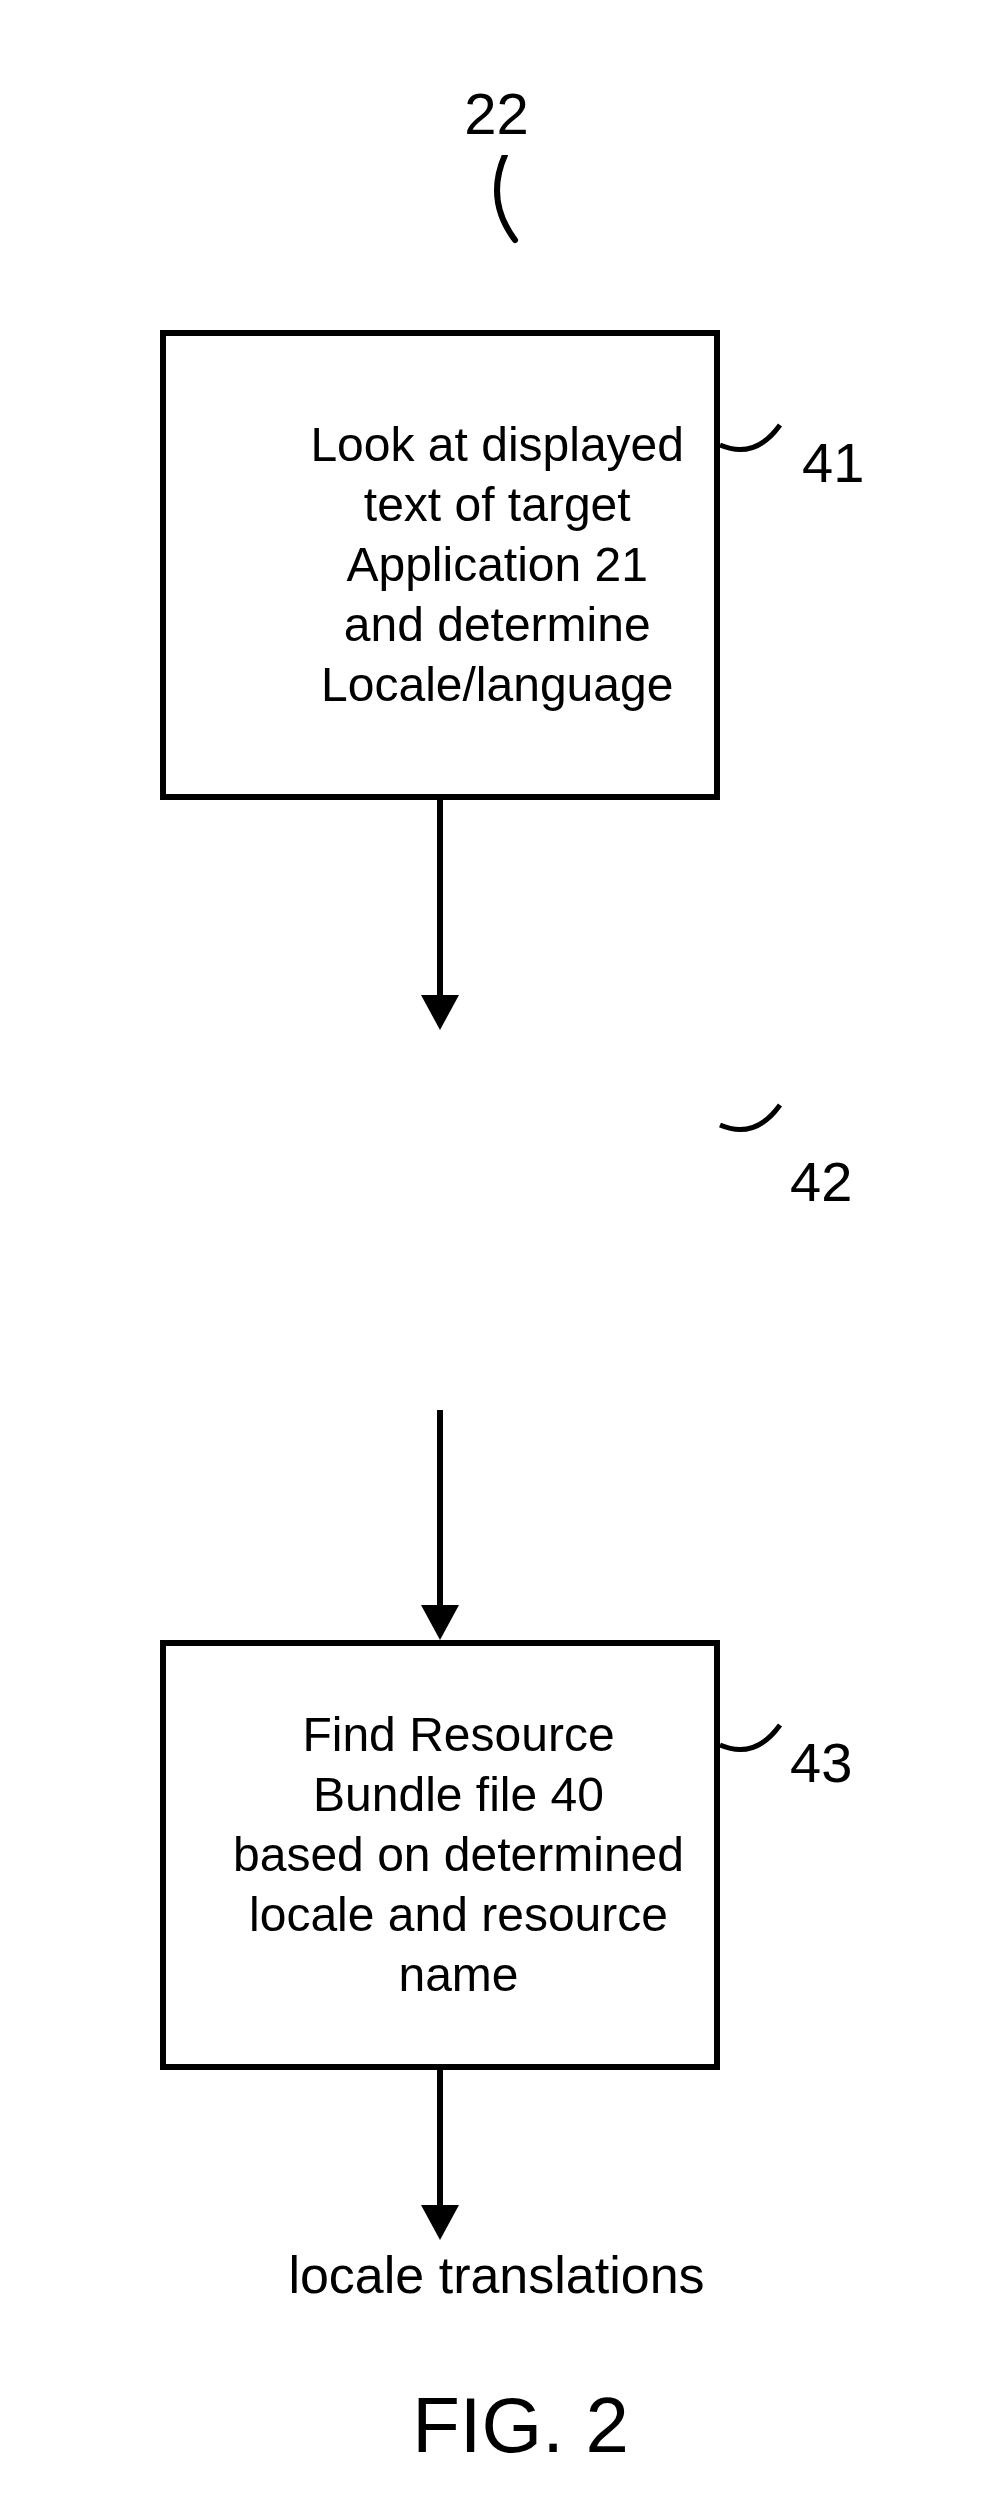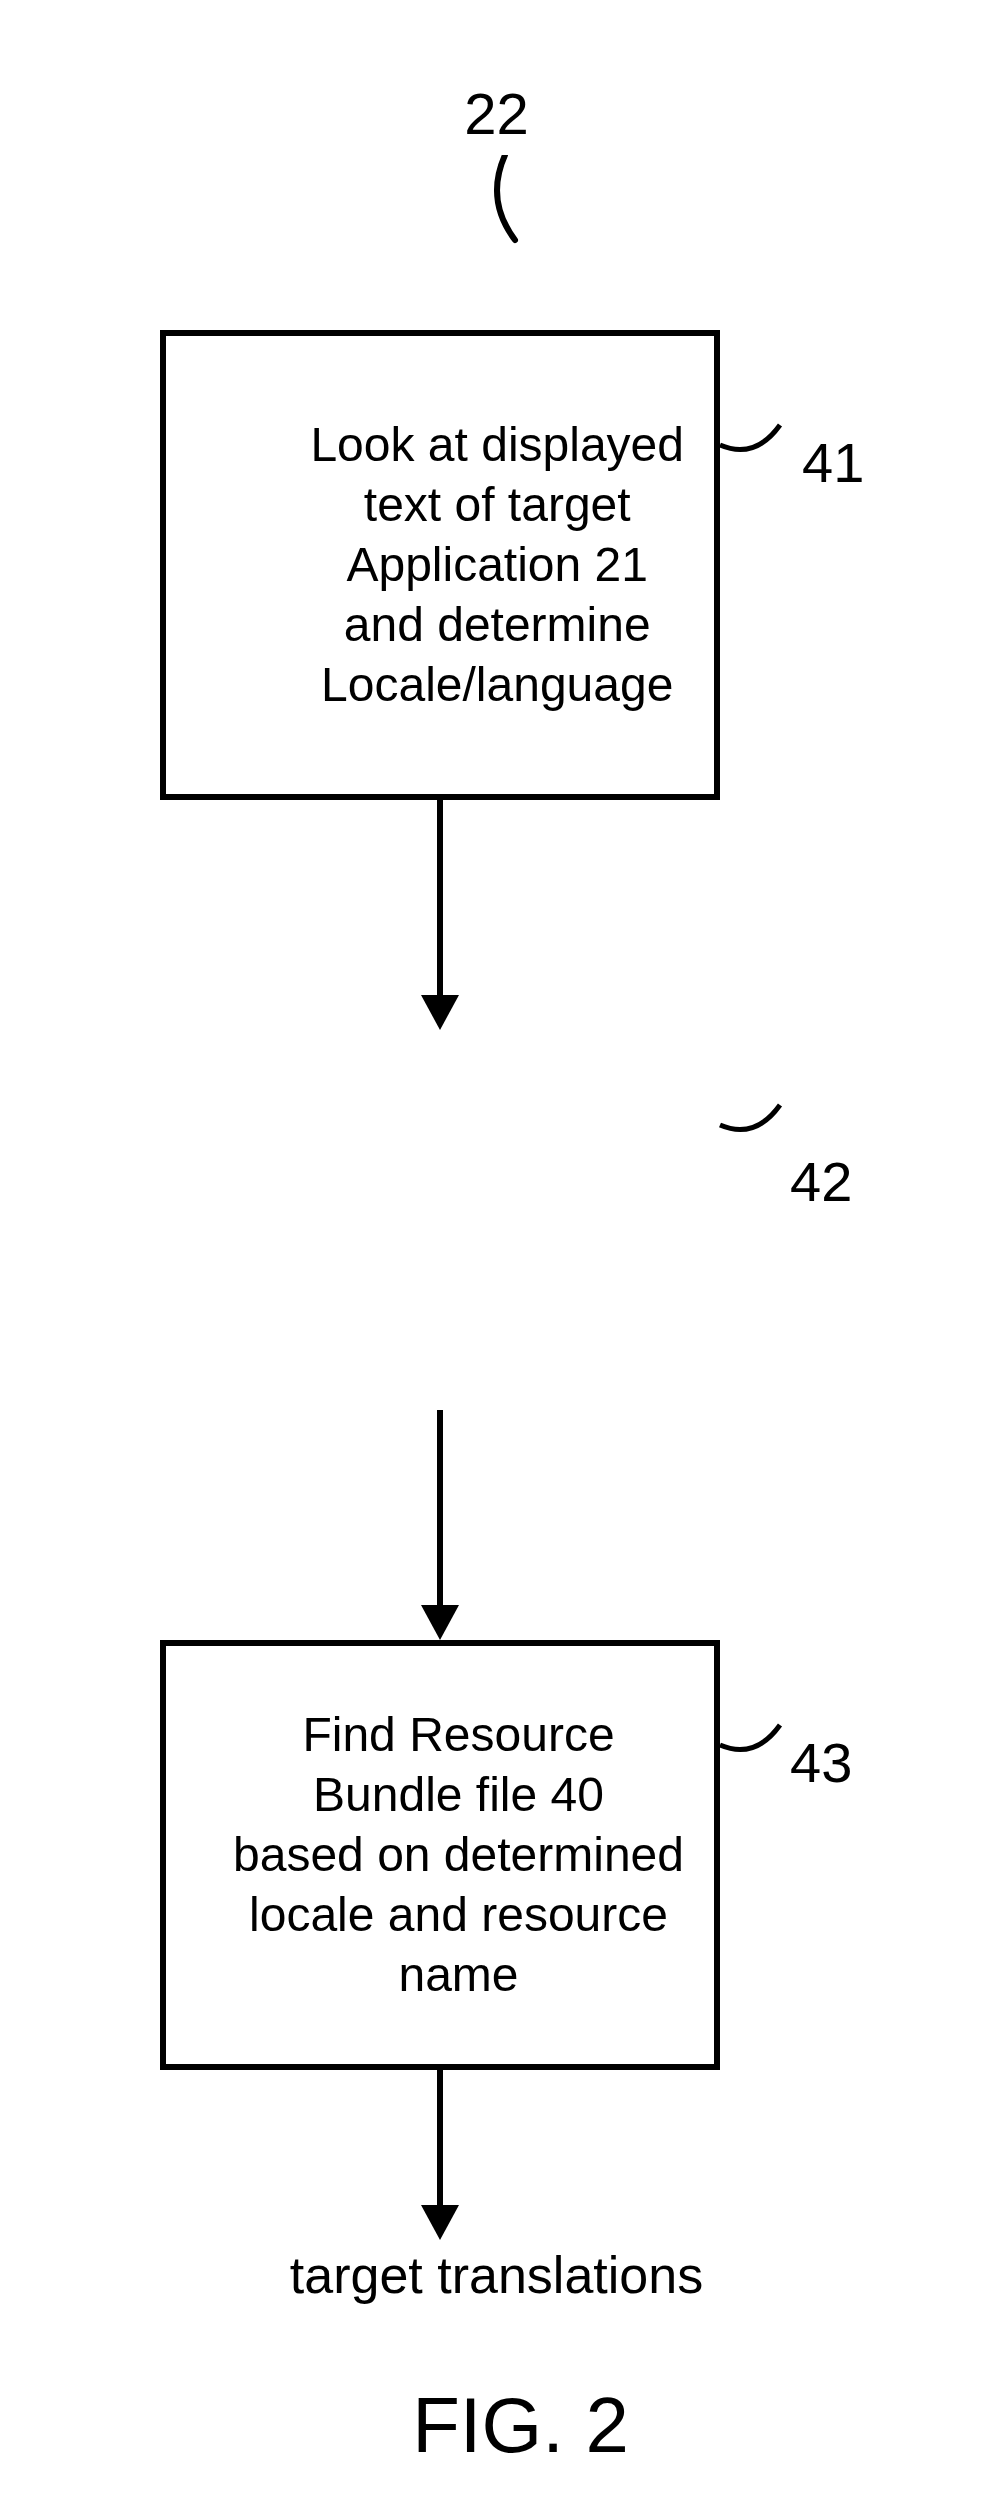--- a/index.html
+++ b/index.html
@@ -144,17 +144,17 @@
   <svg class="lead-svg" style="top:1705px; left:720px; width:70px; height:70px;">
     <path d="M 0 40 Q 35 55 60 20" stroke="#000" stroke-width="5" fill="none"></path>
   </svg>
   <div class="side-label side-label-3">43</div>
 
   <svg class="arrow-svg" style="top:2070px; left:415px; width:50px; height:170px;">
     <line x1="25" y1="0" x2="25" y2="140" stroke="#000" stroke-width="6"></line>
     <polygon points="25,170 6,135 44,135" fill="#000"></polygon>
   </svg>
 
-  <div class="bottom-text">target translations</div>
+  <div class="bottom-text">locale translations</div>
 
   <div class="fig-text">FIG. 2</div>
 
 </div>
 
 </body></html>

